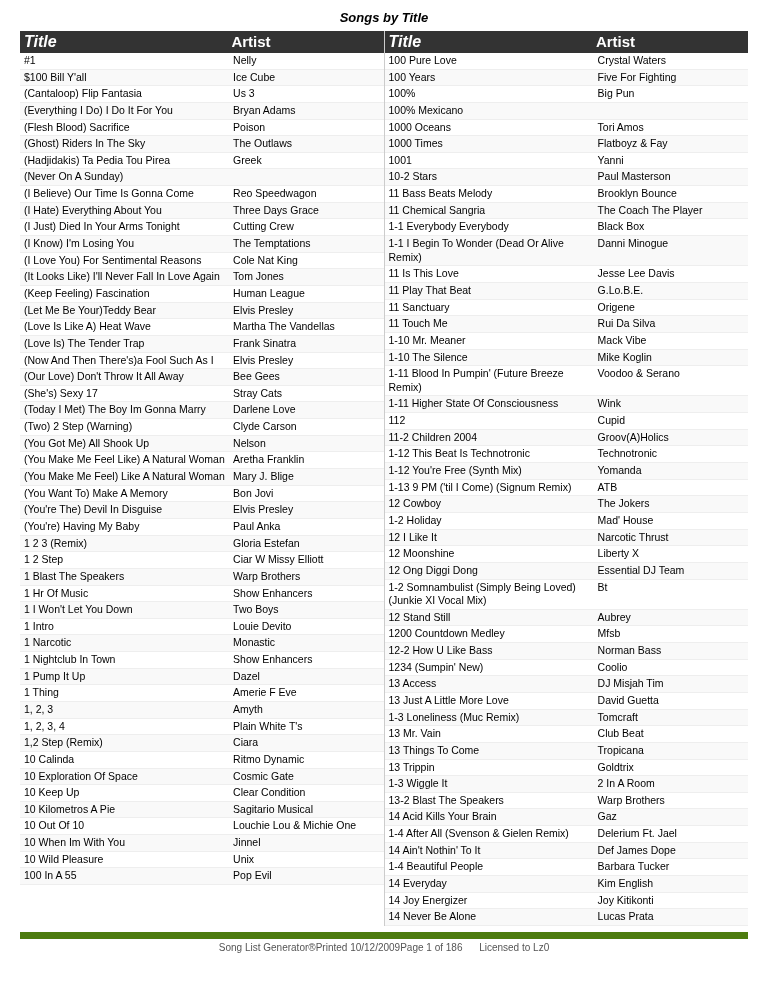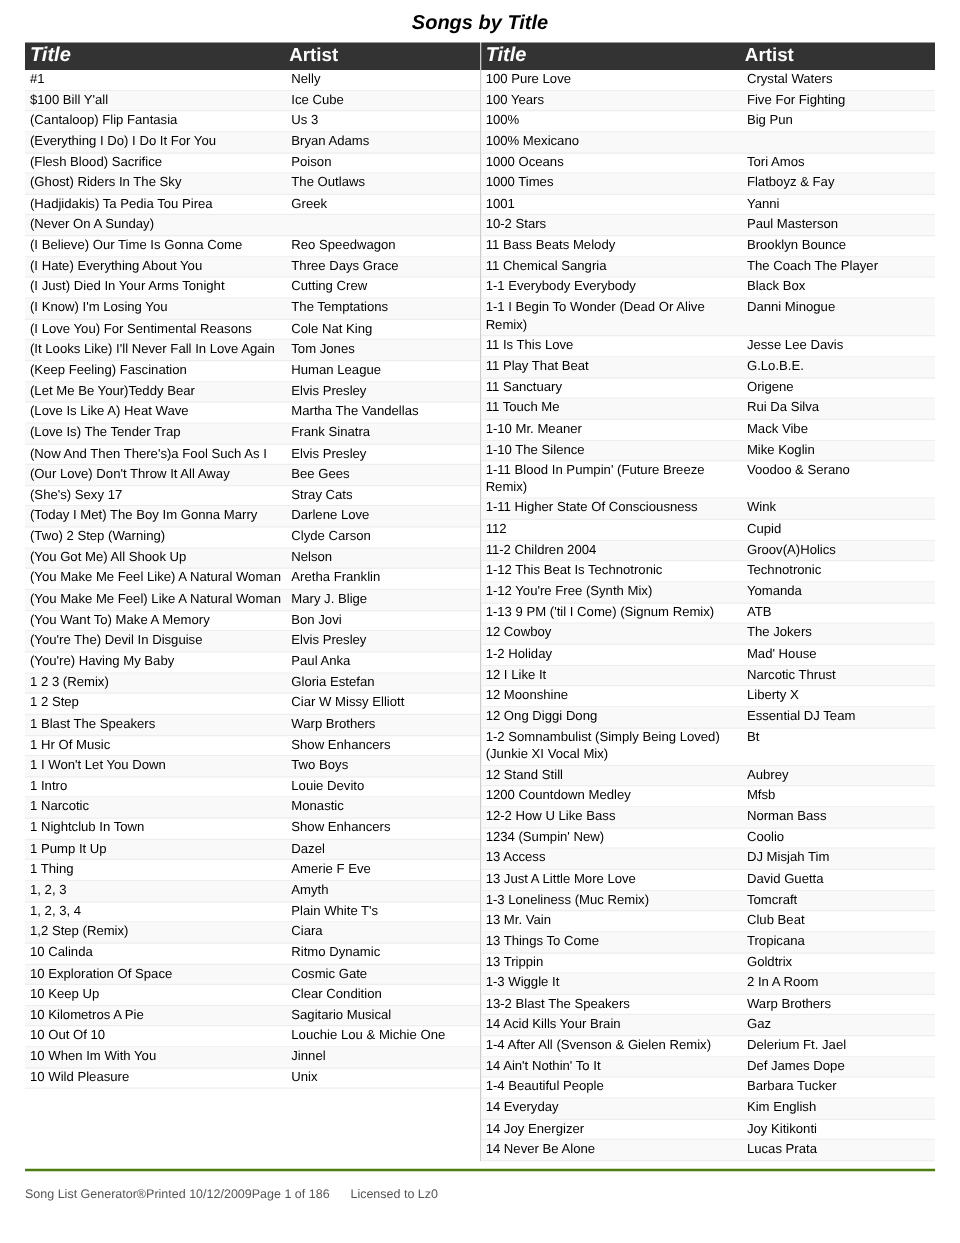--- a/index.html
+++ b/index.html
@@ -12,21 +12,21 @@
       min-height: 994px;
     }
     .page {
       width: 768px;
       min-height: 994px;
       padding: 10px 20px;
       position: relative;
     }
     .page-title {
       text-align: center;
-      font-size: 16px;
+      font-size: 13px;
       font-weight: bold;
       font-style: italic;
       margin-bottom: 6px;
     }
     .columns-wrapper {
       display: flex;
       gap: 0;
     }
     .column {
       flex: 1;
@@ -68,24 +68,24 @@
       word-break: break-word;
     }
     .song-artist {
       flex: 1;
       font-size: 10.5px;
       line-height: 1.3;
       word-break: break-word;
     }
     .footer {
       display: flex;
-      justify-content: flex-start;
-      border-top: 2px solid #4d7c0f;
+      justify-content: center;
+      border-top: 7px solid #4d7c0f;
       margin-top: 6px;
-      padding-top: 13px;
+      padding-top: 3px;
       font-size: 10px;
       color: #555;
     }
   </style>
 </head>
 <body>
 
 <div class="page">
   <div class="page-title">Songs by Title</div>
 
@@ -286,20 +286,24 @@
       <span class="song-artist">Louchie Lou &amp; Michie One</span>
     </div>
           <div class="song-row">
       <span class="song-title">10 When Im With You</span>
       <span class="song-artist">Jinnel</span>
     </div>
           <div class="song-row">
       <span class="song-title">10 Wild Pleasure</span>
       <span class="song-artist">Unix</span>
     </div>
+          <div class="song-row">
+      <span class="song-title">100 In A 55</span>
+      <span class="song-artist">Pop Evil</span>
+    </div>
         </div>
     </div>
 
     <div class="column">
       <div class="col-header">
         <span class="h-title">Title</span>
         <span class="h-artist">Artist</span>
       </div>
       <div id="right-songs-container">
           <div class="song-row">

